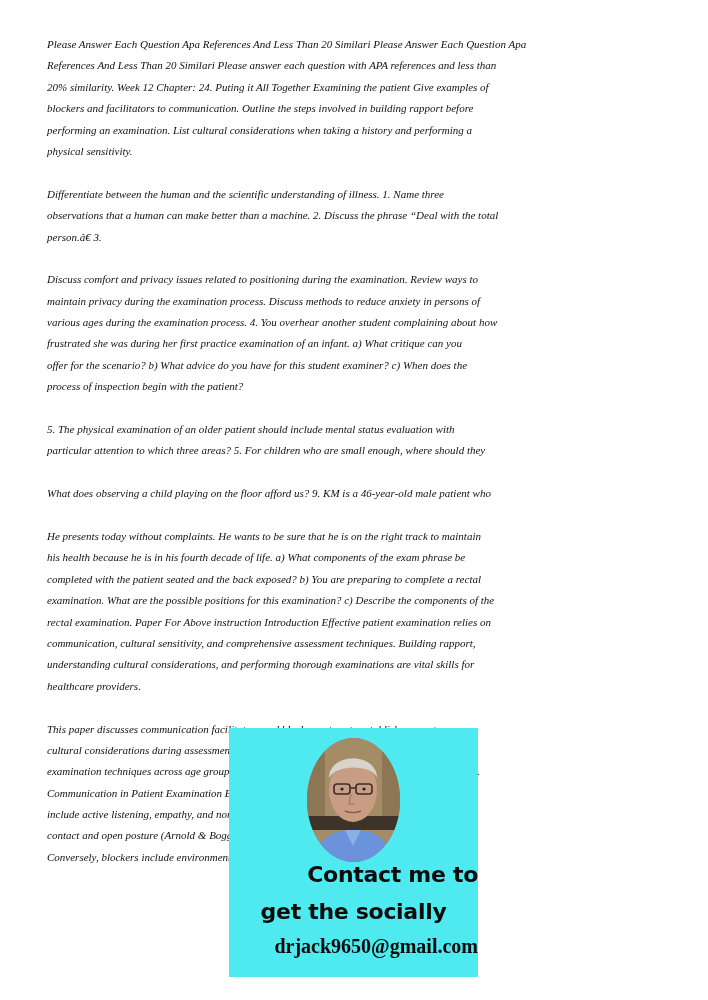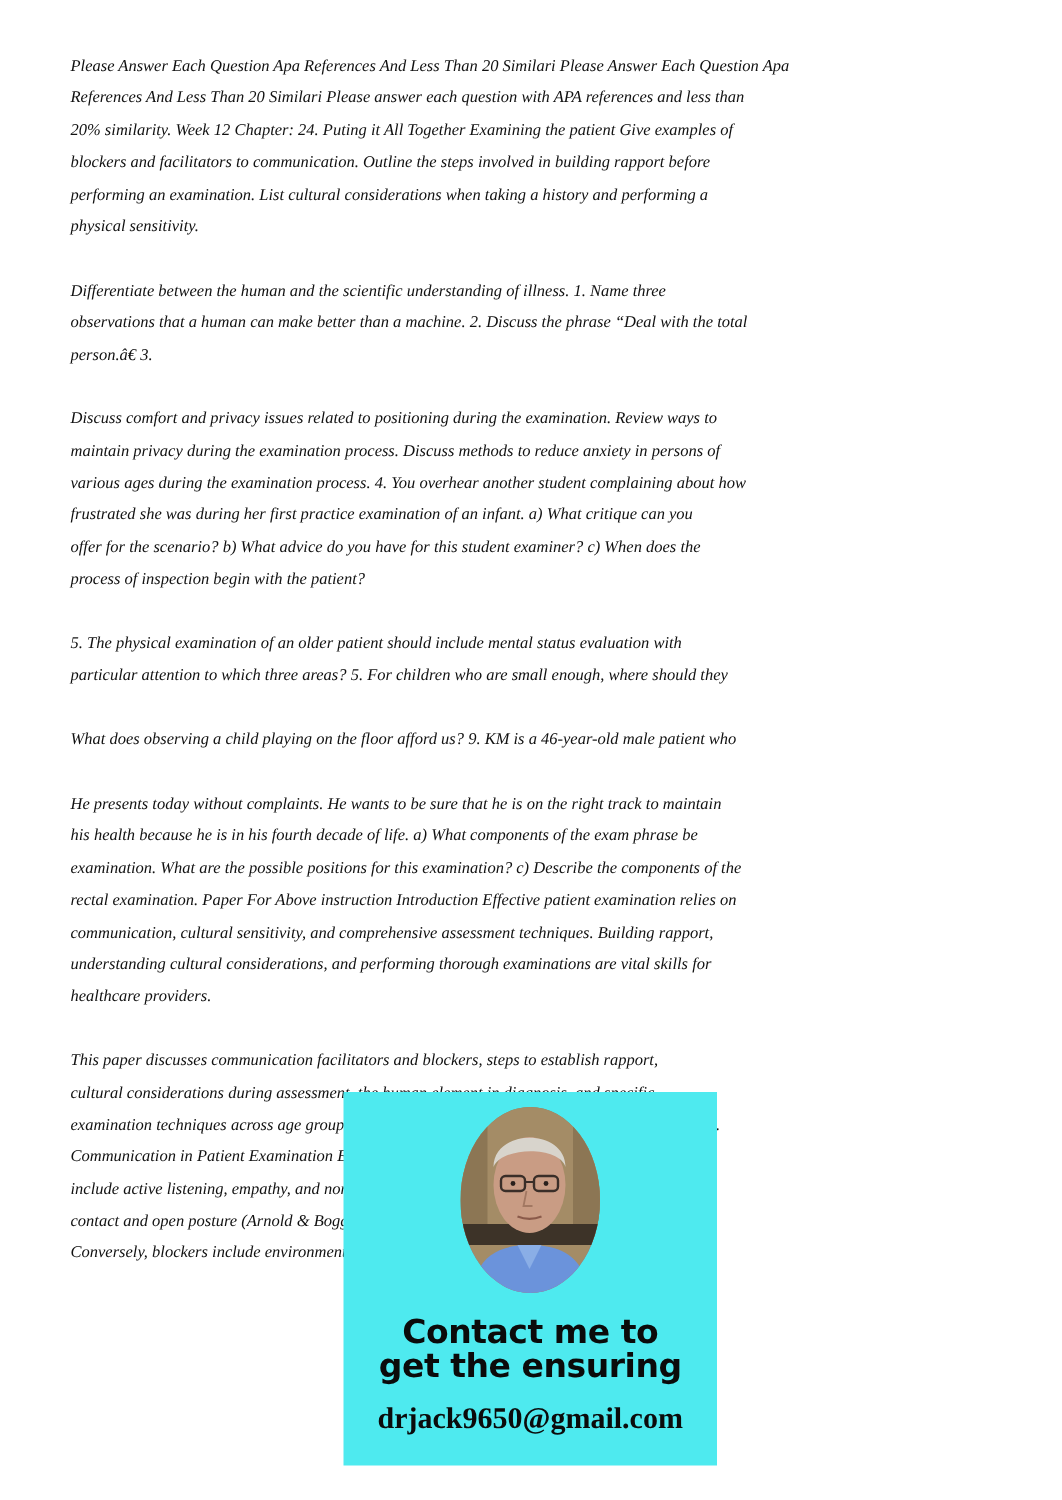--- a/index.html
+++ b/index.html
@@ -60,28 +60,28 @@
       left: 0;
       width: 249px;
       text-align: center;
       font-family: "DejaVu Sans", "Liberation Sans", sans-serif;
       font-weight: bold;
       font-size: 22px;
       line-height: 30px;
       color: #0b0b0b;
       letter-spacing: -0.3px;
     }
-    .cta.l1 { top: 146px; }
+    .cta.l1 { top: 132px; text-align: right; }
     .cta.l2 { top: 169px; }
     .email {
       position: absolute;
       left: 0;
       top: 204px;
       width: 249px;
-      text-align: center;
+      text-align: right;
       font-family: "Liberation Serif", "DejaVu Serif", serif;
       font-weight: bold;
       font-size: 20px;
       line-height: 28px;
       color: #0b0b0b;
     }
   </style>
 </head>
 <body>
 
@@ -110,20 +110,21 @@
   <div class="para">
     <span class="line">5. The physical examination of an older patient should include mental status evaluation with</span>
     <span class="line">particular attention to which three areas? 5. For children who are small enough, where should they</span>
   </div>
   <div class="para">
     <span class="line">What does observing a child playing on the floor afford us? 9. KM is a 46-year-old male patient who</span>
   </div>
   <div class="para">
     <span class="line">He presents today without complaints. He wants to be sure that he is on the right track to maintain</span>
     <span class="line">his health because he is in his fourth decade of life. a) What components of the exam phrase be</span>
+    <span class="line">completed with the patient seated and the back exposed? b) You are preparing to complete a rectal</span>
     <span class="line">examination. What are the possible positions for this examination? c) Describe the components of the</span>
     <span class="line">rectal examination. Paper For Above instruction Introduction Effective patient examination relies on</span>
     <span class="line">communication, cultural sensitivity, and comprehensive assessment techniques. Building rapport,</span>
     <span class="line">understanding cultural considerations, and performing thorough examinations are vital skills for</span>
     <span class="line">healthcare providers.</span>
   </div>
   <div class="para">
     <span class="line">This paper discusses communication facilitators and blockers, steps to establish rapport,</span>
     <span class="line">cultural considerations during assessment, the human element in diagnosis, and specific</span>
     <span class="line">examination techniques across age groups, with attention to ensuring patient comfort and privacy.</span>
@@ -148,15 +149,15 @@
       <rect x="27" y="46" width="16" height="10" rx="3" fill="none" stroke="#3a2e28" stroke-width="1.6"></rect>
       <rect x="49" y="46" width="16" height="10" rx="3" fill="none" stroke="#3a2e28" stroke-width="1.6"></rect>
       <line x1="43" y1="50" x2="49" y2="50" stroke="#3a2e28" stroke-width="1.4"></line>
       <circle cx="35" cy="51" r="1.6" fill="#2a201c"></circle>
       <circle cx="57" cy="51" r="1.6" fill="#2a201c"></circle>
       <path d="M44 56 L42 66 L48 66" fill="none" stroke="#a27862" stroke-width="1.2"></path>
       <path d="M38 73 C43 75 49 75 54 73" fill="none" stroke="#8a5a4a" stroke-width="1.4"></path>
     </svg>
   </div>
   <div class="cta l1">Contact me to</div>
-  <div class="cta l2">get the ensuring</div>
+  <div class="cta l2">get the socially</div>
   <div class="email">drjack9650@gmail.com</div>
 </div>
 
 </body></html>

